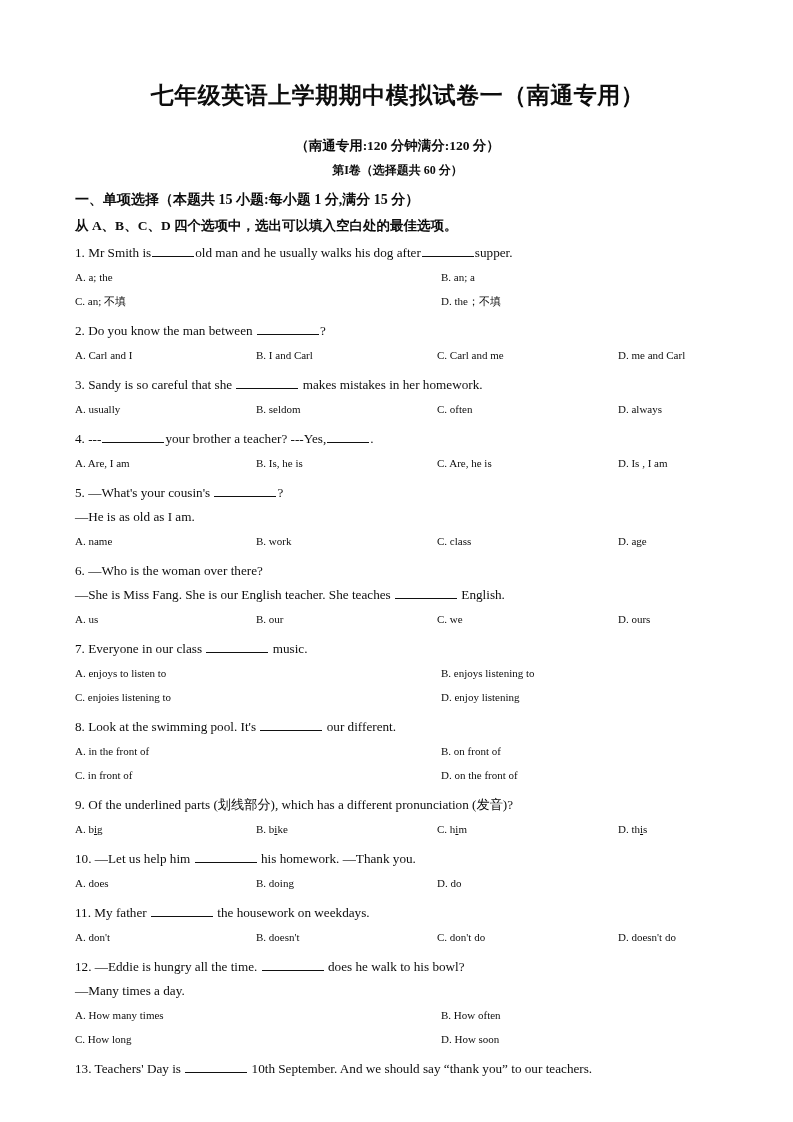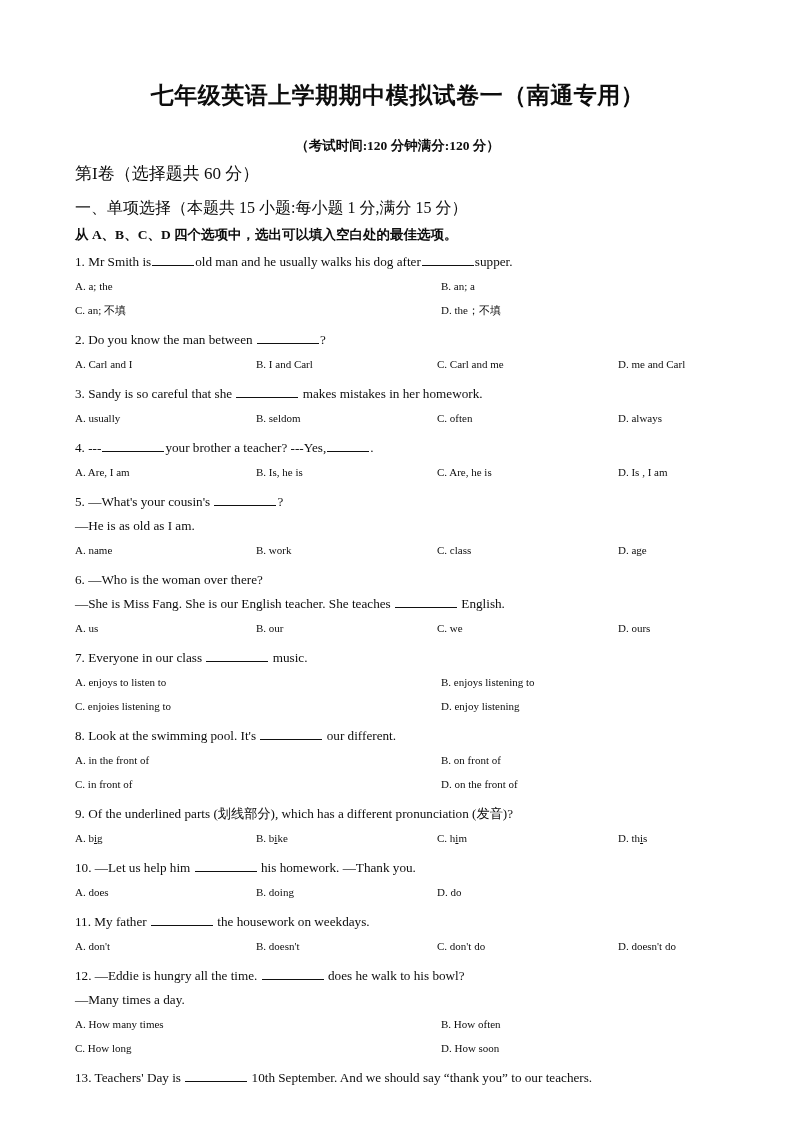--- a/index.html
+++ b/index.html
@@ -35,28 +35,29 @@
     white-space: nowrap;
   }
   .exam-info {
     text-align: center;
     font-size: 13.5px;
     font-weight: bold;
     margin-top: 26px;
     line-height: 1.3;
   }
   .part-title {
-    font-size: 17px;
-    font-weight: normal;
+    text-align: center;
+    font-size: 12px;
+    font-weight: bold;
     margin-top: 9px;
     line-height: 1.3;
   }
   .section-heading {
-    font-size: 16px;
-    font-weight: normal;
+    font-size: 14px;
+    font-weight: bold;
     margin-top: 12px;
     line-height: 1.35;
   }
   .section-directions {
     font-size: 13.5px;
     font-weight: bold;
     margin-top: 7px;
     line-height: 1.35;
   }
 
@@ -111,21 +112,21 @@
   }
   .u { text-decoration: underline; }
 </style>
 </head>
 <body>
 
 <div class="page">
   <div class="content">
 
     <div class="doc-title">七年级英语上学期期中模拟试卷一（南通专用）</div>
-    <div class="exam-info">（考试时间:120 分钟满分:120 分）</div>
+    <div class="exam-info">（南通专用:120 分钟满分:120 分）</div>
     <div class="part-title">第I卷（选择题共 60 分）</div>
     <div class="section-heading">一、单项选择（本题共 15 小题:每小题 1 分,满分 15 分）</div>
     <div class="section-directions">从 A、B、C、D 四个选项中，选出可以填入空白处的最佳选项。</div>
 
     <div id="questions">
         <div class="q-block">
           <div class="q-stem"><span>1.</span> <span>Mr Smith is</span><span class="blank w-sm"></span><span>old man and he usually walks his dog after</span><span class="blank w-md"></span><span>supper.</span></div>
           <div class="opts cols2">
             <div class="opt">A. a; the</div>
             <div class="opt">B. an; a</div>

